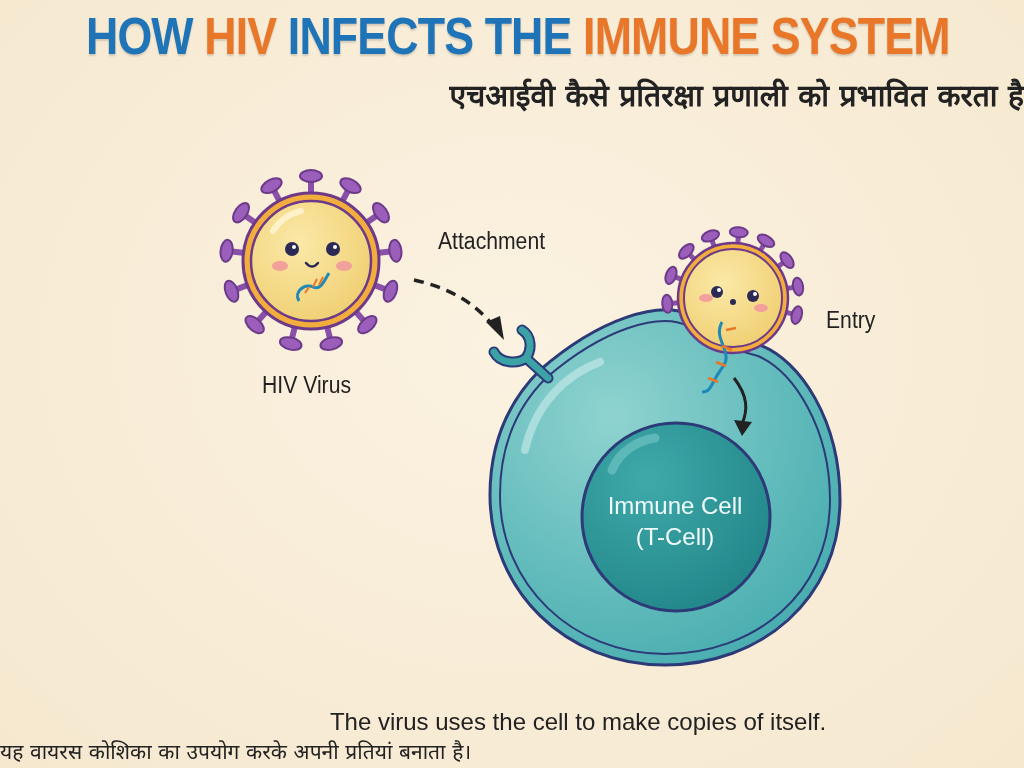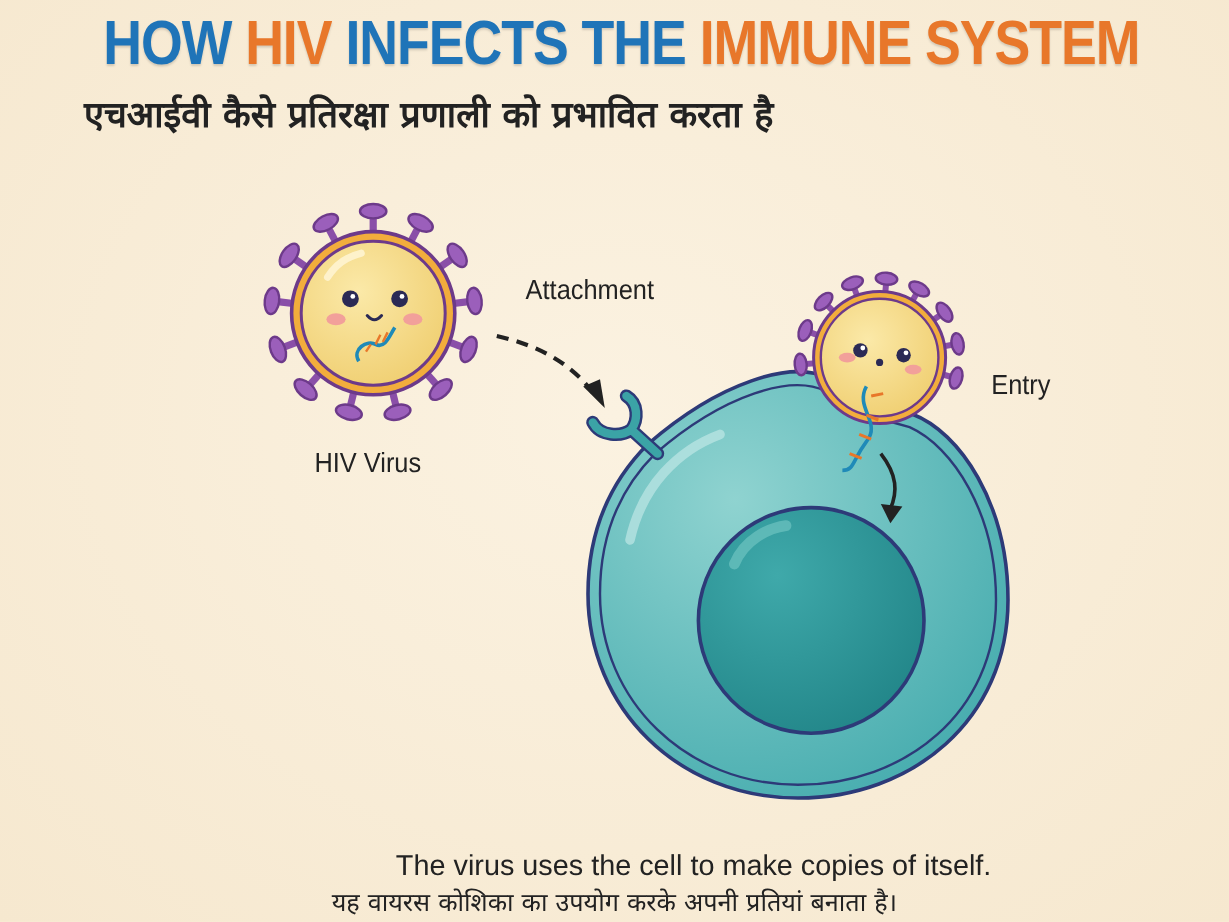--- a/index.html
+++ b/index.html
@@ -12,38 +12,38 @@
   .title {
     position:absolute; left:86px; top:6px; width:930px;
     font-family:"Liberation Sans", sans-serif; font-weight:700;
     font-size:52px; letter-spacing:-1px; white-space:nowrap;
     transform:scaleX(0.86); transform-origin:left top;
     text-shadow:0 2px 2px rgba(0,0,0,0.15);
   }
   .title .blue { color:#1f74b8; }
   .title .orange { color:#e8772a; }
   .subtitle-hi {
-    position:absolute; left:0; width:1024px; top:74px; text-align:left;
+    position:absolute; left:0; width:1024px; top:74px; text-align:right;
     font-family:"DejaVu Sans", sans-serif; font-weight:700; font-size:30px; color:#222;
     padding-left:70px; box-sizing:border-box;
   }
   .label {
     position:absolute; font-family:"Liberation Sans", sans-serif; color:#222;
     font-size:23px; white-space:nowrap; transform:scaleX(0.92); transform-origin:left top;
   }
   .cell-label {
     position:absolute; left:580px; top:490px; width:190px; text-align:center;
     font-family:"Liberation Sans", sans-serif; color:#f2fbfb; font-size:24px; line-height:31px;
   }
   .caption-en {
     position:absolute; left:0; width:1024px; top:708px; text-align:center;
     font-size:24px; color:#222; padding-left:60px; box-sizing:border-box;margin-left:36px;
   }
   .caption-hi {
-    position:absolute; left:0; width:1024px; top:737px; text-align:center;
+    position:absolute; left:0; width:1024px; top:737px; 
     font-family:"DejaVu Sans", sans-serif; font-size:21px; color:#222; box-sizing:border-box;
   }
   svg { position:absolute; left:0; top:0; }
 </style>
 </head>
 <body>
 
 <div class="title">
   <span class="blue">HOW </span><span class="orange">HIV </span><span class="blue">INFECTS THE </span><span class="orange">IMMUNE SYSTEM</span>
 </div>
@@ -206,16 +206,18 @@
   <path d="M726,330 L736,328 M722,346 L732,350 M716,362 L726,366 M708,378 L718,382" stroke="#e8772a" stroke-width="2.5"></path>
 
   <path d="M734,378 C748,396 748,410 742,424" stroke="#222" stroke-width="3" fill="none"></path>
   <path d="M734,420 L742,436 L752,422 z" fill="#222"></path>
 </svg>
 
 <div class="label" style="left:262px; top:372px;">HIV Virus</div>
 <div class="label" style="left:438px; top:228px;">Attachment</div>
 <div class="label" style="left:826px; top:307px;">Entry</div>
 <div class="cell-label">
+  <div>Immune Cell</div>
+  <div>(T-Cell)</div>
 </div>
 
 <div class="caption-en">The virus uses the cell to make copies of itself.</div>
 <div class="caption-hi">यह वायरस कोशिका का उपयोग करके अपनी प्रतियां बनाता है।</div>
 
 </body></html>

